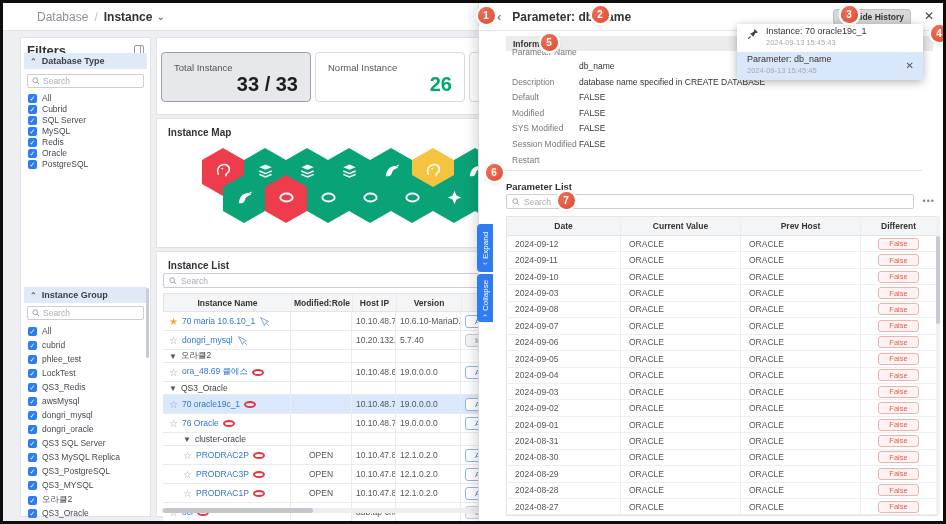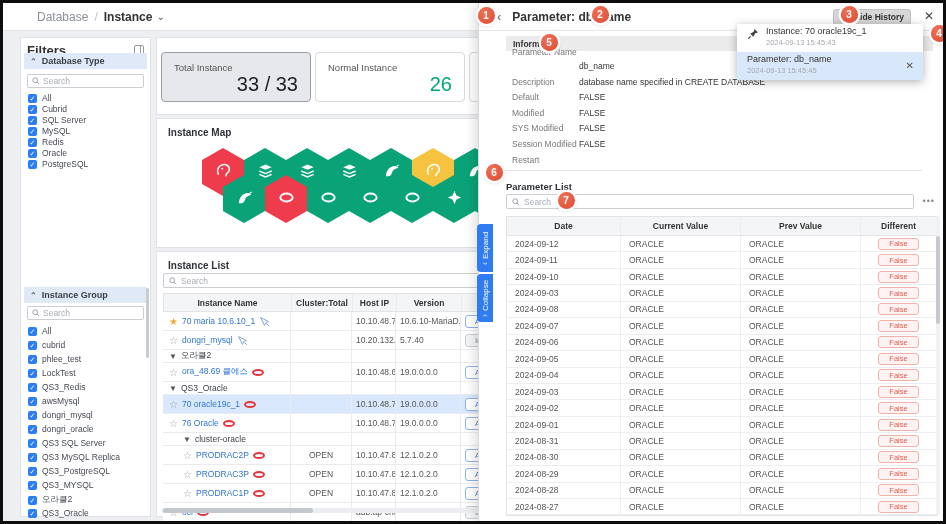--- a/index.html
+++ b/index.html
@@ -28,21 +28,21 @@
   .cb-item{position:absolute;left:7px;display:flex;align-items:center;gap:5px;cursor:pointer;}
   .cb{width:9px;height:9px;background:#2a7cf7;border-radius:2px;color:#fff;font-size:7px;line-height:9px;text-align:center;flex:0 0 auto;}
   .cb-label{font-size:8.5px;color:#454a52;white-space:nowrap;}
   .side-scroll{position:absolute;right:1px;top:250px;width:3px;height:70px;background:#c8ccd2;border-radius:2px;}
 
   
   .cards-panel{left:153px;top:34px;width:787px;height:78px;}
   .sumcard{position:absolute;top:14px;width:150px;height:50px;border:1px solid #d8dade;border-radius:4px;background:#fff;}
   .sumcard.sel{background:#e6e8eb;border-color:#9aa0a8;}
   .sumcard .lbl{position:absolute;left:12px;top:9px;font-size:9.5px;color:#555;}
-  .sumcard .val{position:absolute;right:12px;bottom:5px;font-size:20px;font-weight:normal;color:#1c1e21;}
+  .sumcard .val{position:absolute;right:12px;bottom:5px;font-size:20px;font-weight:bold;color:#1c1e21;}
 
   
   .map-panel{left:153px;top:115px;width:787px;height:130px;}
   .panel-title{position:absolute;left:11px;top:8px;font-size:10px;font-weight:bold;color:#2f3339;}
   .hex{position:absolute;width:42px;height:48px;clip-path:polygon(50% 0,100% 25%,100% 75%,50% 100%,0 75%,0 25%);display:flex;align-items:center;justify-content:center;}
   .hex.normal{background:#0aa378;}
   .hex.warning{background:#f6c340;}
   .hex.critical{background:#ee3c4c;}
 
   
@@ -355,21 +355,21 @@
     <div class="il-search">
       <svg width="8" height="8" viewBox="0 0 10 10">
             <circle cx="4" cy="4" r="3" fill="none" stroke="#9aa0a8" stroke-width="1.2"></circle>
             <line x1="6.3" y1="6.3" x2="9" y2="9" stroke="#9aa0a8" stroke-width="1.2"></line>
           </svg>
       <span class="ph">Search</span>
     </div>
     <div class="itable" id="itable">
           <div class="irow header">
             <div class="icell" style="width: 128px;">Instance Name</div>
-            <div class="icell" style="width: 61px;">Cluster:Total</div>
+            <div class="icell" style="width: 61px;">Modified:Role</div>
             <div class="icell" style="width: 44px;">Host IP</div>
             <div class="icell" style="width: 65px;">Version</div>
             <div class="icell" style="width: 76px;"></div>
           </div>
           <div class="irow" style="height: 19px;">
             <div class="icell" style="width: 128px; padding-left: 6px;">
               <span class="star filled">★</span>
               <span class="name-link">70 maria 10.6.10_1</span>
               <svg width="11" height="11" viewBox="0 0 14 14" style="margin-left:4px;">
                 <path d="M2 2 L7 12 L8.5 8.5 L12 7 Z" fill="none" stroke="#7aa3d6" stroke-width="1.2"></path>
@@ -576,21 +576,21 @@
             <circle cx="4" cy="4" r="3" fill="none" stroke="#9aa0a8" stroke-width="1.2"></circle>
             <line x1="6.3" y1="6.3" x2="9" y2="9" stroke="#9aa0a8" stroke-width="1.2"></line>
           </svg>
       <span class="ph">Search</span>
     </div>
     <div class="pl-dots">•••</div>
     <div class="ptable" id="ptable">
           <div class="prow header">
             <div class="pcell" style="width: 114px;">Date</div>
             <div class="pcell" style="width: 120px;">Current Value</div>
-            <div class="pcell" style="width: 120px;">Prev Value</div>
+            <div class="pcell" style="width: 120px;">Prev Host</div>
             <div class="pcell" style="width: 76px;">Different</div>
           </div>
           <div class="prow">
             <div class="pcell" style="width: 114px;">2024-09-12</div>
             <div class="pcell" style="width: 120px;">ORACLE</div>
             <div class="pcell" style="width: 120px;">ORACLE</div>
             <div class="pcell" style="width: 76px;">
               <span class="fbadge">False</span>
             </div>
           </div>

